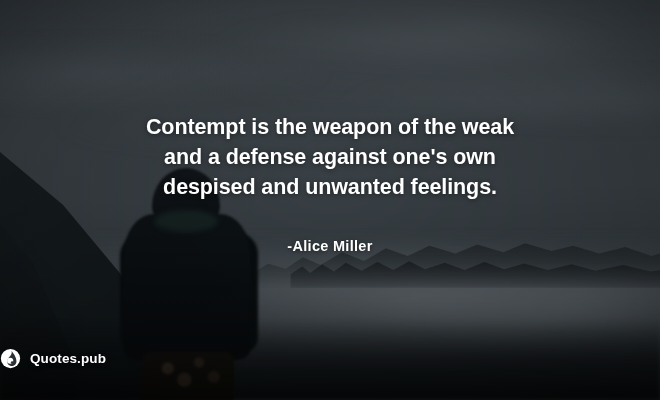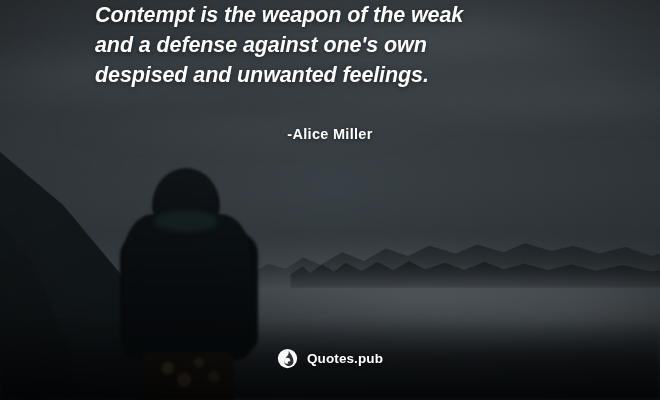--- a/index.html
+++ b/index.html
@@ -221,48 +221,49 @@
   
   .content {
     position: absolute;
     inset: 0;
     display: flex;
     flex-direction: column;
     align-items: center;
   }
 
   .quote-text {
+    margin-top: 112px;
     width: 470px;
+    text-align: center;
     color: #ffffff;
     font-size: 21.5px;
     line-height: 30px;
     font-weight: bold;
     letter-spacing: -0.1px;
     text-shadow: 0 1px 5px rgba(0,0,0,0.50);
     white-space: pre-line;
-    font-style: italic;
   }
 
   .author {
     margin-top: 36px;
     color: #ffffff;
     font-size: 14.5px;
     font-weight: bold;
     letter-spacing: 0.3px;
     text-shadow: 0 1px 4px rgba(0,0,0,0.55);
   }
 
   .brand {
     position: absolute;
     left: 0;
     right: 0;
     top: 348px;
     display: flex;
     align-items: center;
-    justify-content: center;
+    justify-content: flex-start;
     gap: 9px;
   }
 
   .brand-mark {
     width: 21px;
     height: 21px;
     display: block;
   }
 
   .brand-name {

